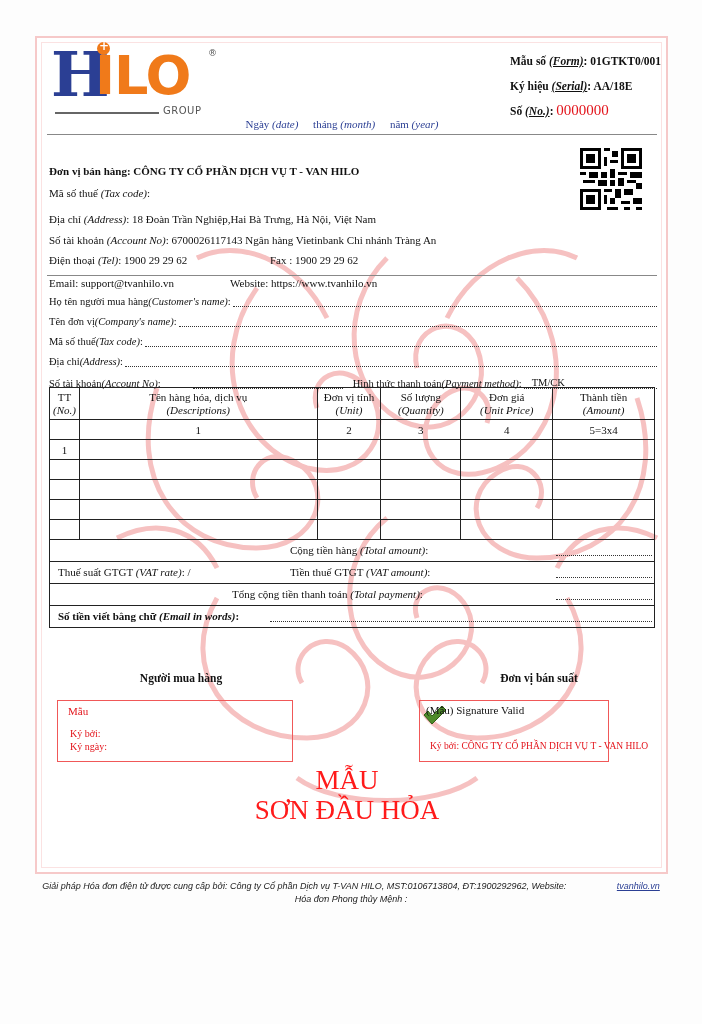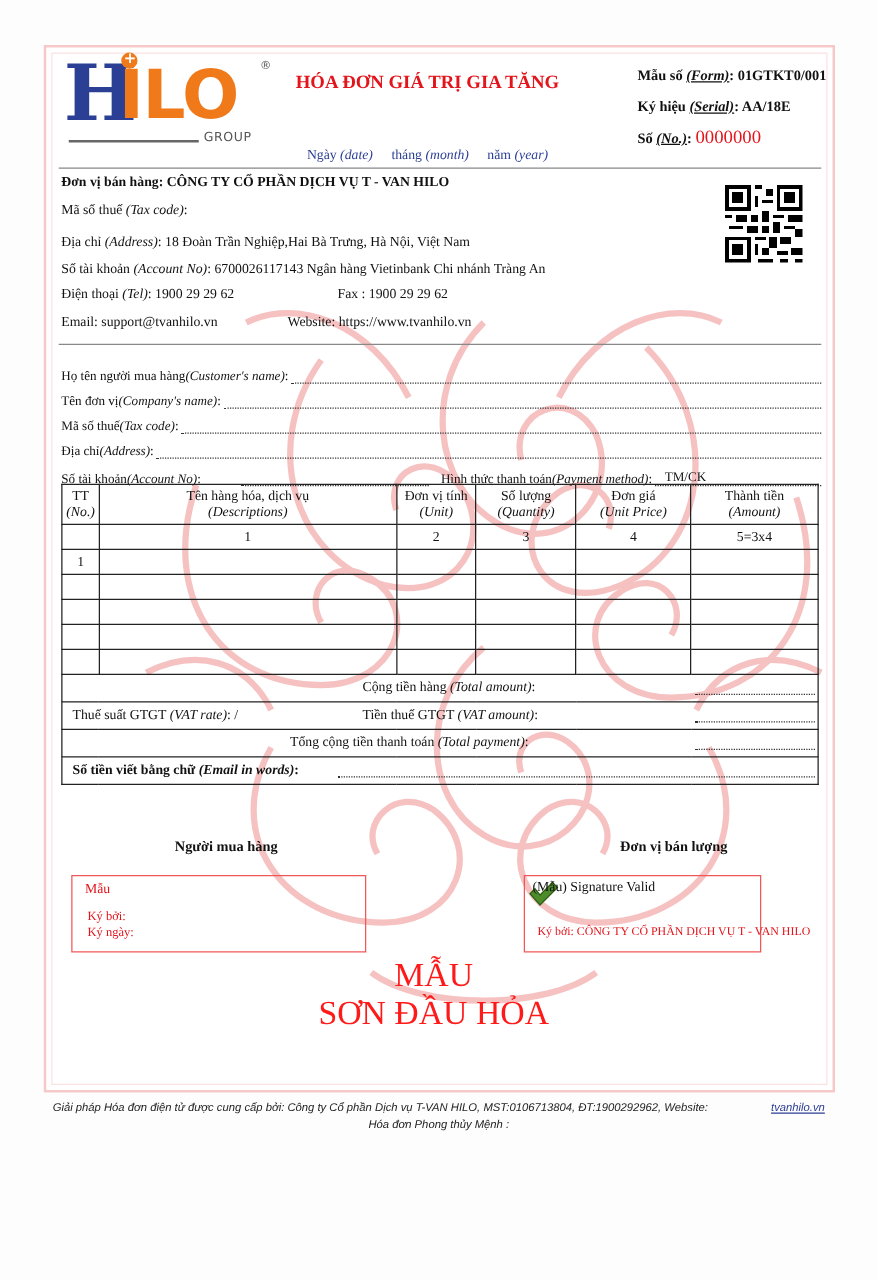--- a/index.html
+++ b/index.html
@@ -35,21 +35,21 @@
   .date-line { left: 180px; top: 80px; width: 250px; text-align: center; color: #2b3f94; font-size: 11px; }
   .date-line i { font-style: italic; }
   .date-line .gap { display: inline-block; width: 12px; }
 
   .meta { left: 473px; font-size: 11.5px; font-weight: bold; color: #111; }
   .meta i { font-weight: bold; font-style: italic; text-decoration: underline; }
   .meta .red { color: #e3141b; font-size: 15px; font-weight: normal; }
 
   .hr { left: 10px; width: 610px; height: 1px; background: #888; }
 
-  .seller { left: 12px; font-size: 11px; color: #111; white-space: nowrap; }
+  .seller { left: 12px; font-size: 11px; color: #111; white-space: nowrap; margin-top: 25px; }
   .seller b { font-weight: bold; }
   .seller i { font-style: italic; }
 
   .qr { left: 543px; top: 110px; width: 62px; height: 62px; }
 
   .buyer-row { left: 12px; width: 608px; font-size: 10.5px; display: flex; align-items: flex-end; white-space: nowrap; margin-top: 12px; }
   .buyer-row i { font-style: italic; }
   .dots { flex: 1; border-bottom: 1px dotted #333; height: 9px; margin-left: 2px; }
 
   table.items { position: absolute; left: 12px; top: 349px; width: 606px; border-collapse: collapse; font-size: 11px; }
@@ -95,21 +95,20 @@
 
   <div class="abs logo">
     <span class="h">H</span>
     <span class="dot"></span>
     <span class="ilo">ILO</span>
     <span class="reg">®</span>
     <span class="line"></span>
     <span class="group">GROUP</span>
   </div>
 
-  <div class="abs title">HÓA ĐƠN GIÁ TRỊ GIA TĂNG</div>
   <div class="abs date-line">
     <span>Ngày</span> <i>(date)</i><span class="gap"></span>
     <span>tháng</span> <i>(month)</i><span class="gap"></span>
     <span>năm</span> <i>(year)</i>
   </div>
 
   <div class="abs meta" style="top:17px">
     <span>Mẫu số</span> <i>(Form)</i><span>: 01GTKT0/001</span>
   </div>
   <div class="abs meta" style="top:42px">
@@ -306,21 +305,21 @@
     <tr class="summary">
       <td colspan="6" class="sumcell">
         <span style="position:absolute; left:8px; top:4px; font-weight:bold"><span>Số tiền viết bằng chữ </span><i>(Email in words)</i>:</span>
         <span class="sumdots" style="width:382px"></span>
       </td>
     </tr>
   </tbody>
     </table>
 
   <div class="abs sign-title" style="left:24px; width:240px; text-align:center">Người mua hàng</div>
-  <div class="abs sign-title" style="left:382px; width:240px; text-align:center">Đơn vị bán lượng</div>
+  <div class="abs sign-title" style="left:382px; width:240px; text-align:center">Đơn vị bán suất</div>
 
   <div class="abs sign-box" style="left:20px; width:236px">
     <div style="left:10px; top:4px; font-size:11px">Mẫu</div>
     <div style="left:12px; top:27px">Ký bởi:</div>
     <div style="left:12px; top:40px">Ký ngày:</div>
   </div>
 
   <div class="abs sign-box" style="left:382px; width:190px">
     <svg style="position:absolute; left:3px; top:4px; width:24px; height:20px" viewBox="0 0 24 20">
       <path d="M1 10 L5 6 L9 11 L19 1 L23 5 L9 19 Z" fill="#4e8b2a" stroke="#2f5e16" stroke-width="1"></path>

